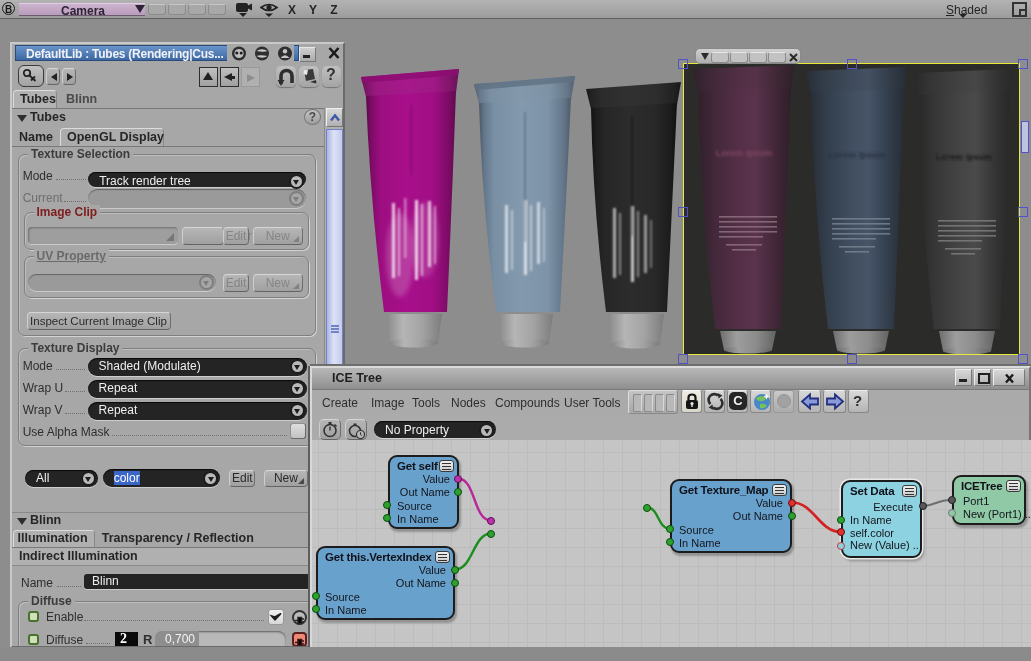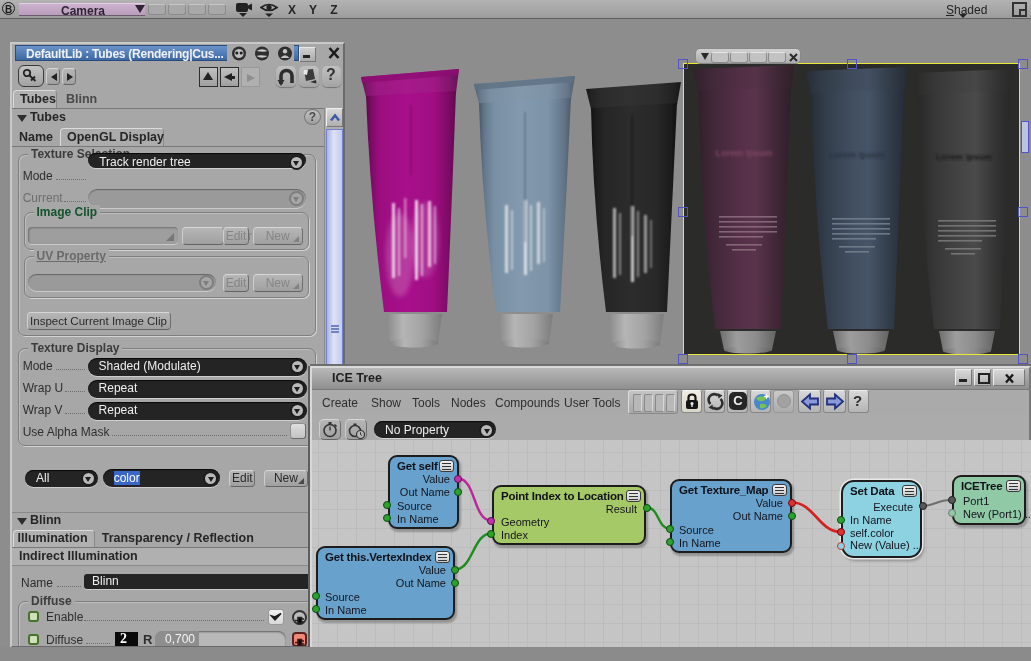--- a/index.html
+++ b/index.html
@@ -308,21 +308,21 @@
         </div>
       <div class="ab" style="left:681px;top:1px;width:32px;height:17px;background:linear-gradient(#d8d8d8,#b2b2b2);border:1px solid #777;border-top-color:#eee;border-left-color:#eee;box-sizing:border-box;">
         <svg class="ab" style="left:10px;top:3px;" width="11" height="11" viewBox="0 0 11 11">
             <path d="M2 1.5 L9 9.5 M9 1.5 L2 9.5" stroke="#1a1a1a" stroke-width="2.4"></path>
           </svg>
         </div>
     </div>
 
     <div class="ab" style="left:0;top:22px;width:717px;height:26px;background:#aaaaaa;">
       <span class="lab" style="left:10px;top:6px;">Create</span>
-      <span class="lab" style="left:59px;top:6px;">Show</span>
+      <span class="lab" style="left:59px;top:6px;">Image</span>
       <span class="lab" style="left:100px;top:6px;">Tools</span>
       <span class="lab" style="left:139px;top:6px;">Nodes</span>
       <span class="lab" style="left:183px;top:6px;">Compounds</span>
       <span class="lab" style="left:252px;top:6px;">User Tools</span>
 
       <div class="ab" style="left:316px;top:0px;width:50px;height:24px;background:linear-gradient(#c4c4c4,#a8a8a8);border:1px solid #888;border-top-color:#ddd;border-left-color:#ddd;border-radius:3px;box-sizing:border-box;">
         <span class="ab" style="left:4px;top:3px;width:7px;height:16px;background:#b8b8b8;border:1px solid #8a8a8a;border-right-color:#d8d8d8;border-radius:2px;"></span>
         <span class="ab" style="left:15px;top:3px;width:7px;height:16px;background:#b8b8b8;border:1px solid #8a8a8a;border-right-color:#d8d8d8;border-radius:2px;"></span>
         <span class="ab" style="left:26px;top:3px;width:7px;height:16px;background:#b8b8b8;border:1px solid #8a8a8a;border-right-color:#d8d8d8;border-radius:2px;"></span>
         <span class="ab" style="left:37px;top:3px;width:7px;height:16px;background:#b8b8b8;border:1px solid #8a8a8a;border-right-color:#d8d8d8;border-radius:2px;"></span>
@@ -413,31 +413,20 @@
         <span class="nport" style="right:7px;top:16px;">Value</span>
         <span class="nport" style="right:7px;top:29px;">Out Name</span>
         <span class="nport" style="left:7px;top:42.5px;">Source</span>
         <span class="nport" style="left:7px;top:55.5px;">In Name</span>
       </div>
       <span class="ndot" style="left:142px;top:34.5px;background:#c032aa;border-color:#5a1050;"></span>
       <span class="ndot" style="left:142px;top:47.5px;background:#2da02d;border-color:#0f4d0f;"></span>
       <span class="ndot" style="left:71px;top:61px;background:#2da02d;border-color:#0f4d0f;"></span>
       <span class="ndot" style="left:71px;top:74px;background:#2da02d;border-color:#0f4d0f;"></span>
 
-      <div class="node" style="left:180px;top:45px;width:154px;height:60px;background:#a6c968;">
-        <span class="ntitle">Point Index to Location</span>
-        <span class="nmenu" style="right:3px;top:3px;">
-            <i></i>
-            <i></i>
-            <i></i>
-          </span>
-        <span class="nport" style="right:7px;top:16px;">Result</span>
-        <span class="nport" style="left:7px;top:29px;">Geometry</span>
-        <span class="nport" style="left:7px;top:42px;">Index</span>
-      </div>
       <span class="ndot" style="left:331px;top:63.5px;background:#2da02d;border-color:#0f4d0f;"></span>
       <span class="ndot" style="left:175px;top:76.5px;background:#c032aa;border-color:#5a1050;"></span>
       <span class="ndot" style="left:175px;top:89.5px;background:#2da02d;border-color:#0f4d0f;"></span>
 
       <div class="node" style="left:4px;top:106px;width:139px;height:74px;background:#68a2cc;">
         <span class="ntitle">Get this.VertexIndex</span>
         <span class="nmenu" style="right:3px;top:3px;">
             <i></i>
             <i></i>
             <i></i>
@@ -463,21 +452,21 @@
         <span class="nport" style="right:7px;top:29px;">Out Name</span>
         <span class="nport" style="left:7px;top:42.5px;">Source</span>
         <span class="nport" style="left:7px;top:55.5px;">In Name</span>
       </div>
       <span class="ndot" style="left:476px;top:58.5px;background:#e03030;border-color:#661010;"></span>
       <span class="ndot" style="left:476px;top:71.5px;background:#2da02d;border-color:#0f4d0f;"></span>
       <span class="ndot" style="left:353.5px;top:84.5px;background:#2da02d;border-color:#0f4d0f;"></span>
       <span class="ndot" style="left:353.5px;top:97.5px;background:#2da02d;border-color:#0f4d0f;"></span>
 
       <div class="node" style="left:529px;top:40px;width:81px;height:78px;background:#8cd2e0;
-           box-shadow:0 0 0 1.5px #e8e8e8, 2px 3px 3px rgba(0,0,0,.28);border-radius:13px;">
+           box-shadow:0 0 0 1.5px #e8e8e8, 2px 3px 3px rgba(0,0,0,.28);">
         <span class="ntitle">Set Data</span>
         <span class="nmenu" style="right:3px;top:3px;">
             <i></i>
             <i></i>
             <i></i>
           </span>
         <span class="nport" style="right:7px;top:19px;">Execute</span>
         <span class="nport" style="left:7px;top:32px;">In Name</span>
         <span class="nport" style="left:7px;top:44.5px;">self.color</span>
         <span class="nport" style="left:7px;top:57px;">New (Value) ..</span>
@@ -594,31 +583,31 @@
       <div class="ab" style="left:48px;top:0px;width:104px;height:18px;background:#acacac;border:1px solid #888;border-bottom:none;border-top-color:#dcdcdc;border-left-color:#dcdcdc;border-radius:4px 4px 0 0;box-sizing:border-box;"></div>
       <span class="tab" style="left:7px;top:2px;">Name</span>
       <span class="tab" style="left:55px;top:2px;">OpenGL Display</span>
     </div>
 
     <div class="grp" style="left:6px;top:110px;width:296px;height:180px;">
       <span class="grplab">Texture Selection</span>
     </div>
     <span class="lab" style="left:10.7px;top:125.4px;">Mode</span>
     <div class="dotl" style="left:44px;top:134px;width:30px;"></div>
-    <div class="pill" style="left:76.2px;top:109px;width:217.5px;height:15px;">
+    <div class="pill" style="left:76.2px;top:128px;width:217.5px;height:15px;">
       <span class="pilltxt">Track render tree</span>
         <span class="dcirc" style="right:2px;top:2px;"></span>
     </div>
     <span class="lab" style="left:10.7px;top:147.4px;color:#6e6e6e;">Current</span>
     <div class="dotl" style="left:52px;top:156px;width:22px;"></div>
     <div class="gpill" style="left:76.2px;top:145px;width:217.5px;height:19px;">
       <span class="gcirc" style="right:2px;top:2px;"></span>
     </div>
     <div class="grp" style="left:11.5px;top:168px;width:283px;height:36px;">
-      <span class="grplab" style="color:#14532d;">Image Clip</span>
+      <span class="grplab" style="color:#7f1d1d;">Image Clip</span>
     </div>
     <div class="ab" style="left:16.4px;top:183.3px;width:149.4px;height:17px;background:#9e9e9e;border-radius:4px;
          box-shadow:inset 1px 1px 2px rgba(0,0,0,.3), 0 1px 0 rgba(255,255,255,.4);">
       <span class="ab" style="right:4px;bottom:3px;width:0;height:0;border-left:8px solid transparent;border-bottom:8px solid #777;"></span>
     </div>
     <div class="btn dis" style="left:170.4px;top:183px;width:37px;height:17.5px;line-height:16px;padding-left:40px;">Clear</div>
     <div class="btn dis" style="left:211px;top:183px;width:26px;height:17.5px;line-height:16px;">Edit</div>
     <div class="btn dis" style="left:240.7px;top:183px;width:50px;height:17.5px;line-height:16px;">New<span class="newtri dis"></span></div>
     <div class="grp" style="left:11.5px;top:212px;width:283px;height:40px;">
       <span class="grplab" style="color:#6a6a6a;text-decoration:underline;">UV Property</span>

